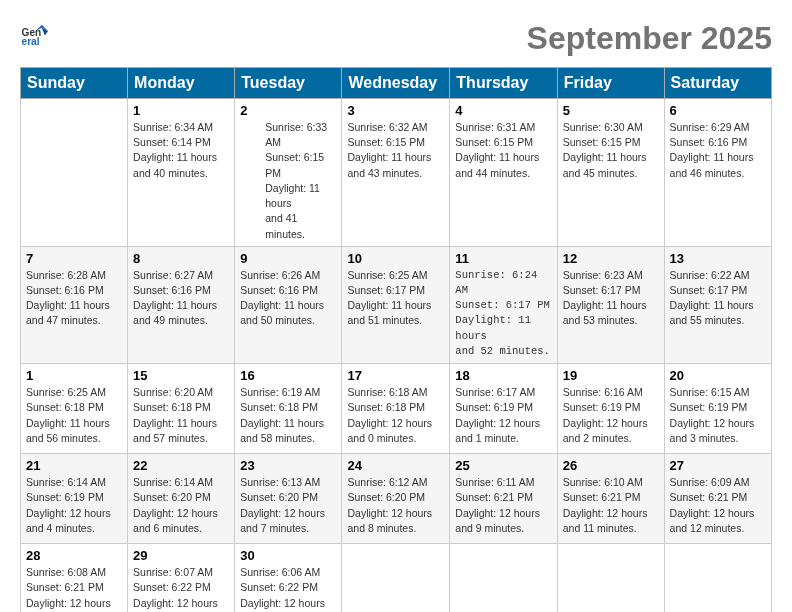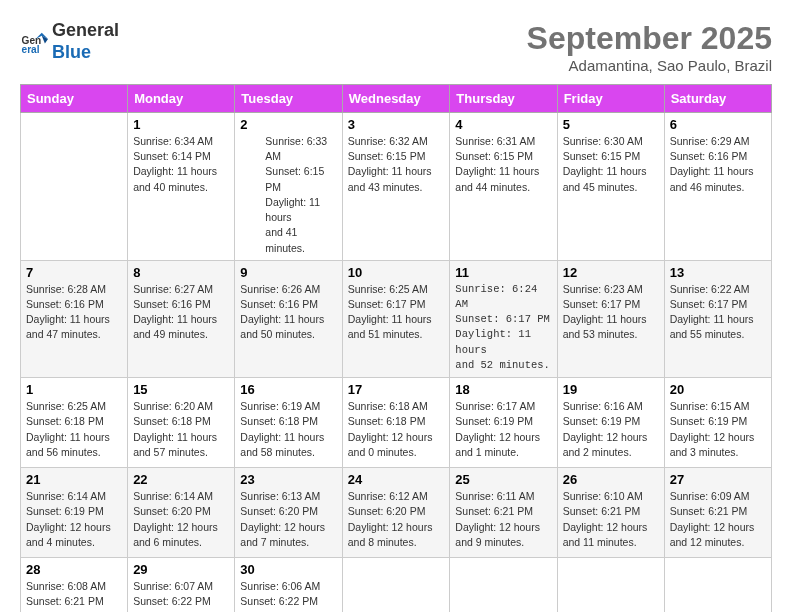--- a/index.html
+++ b/index.html
@@ -42,25 +42,25 @@
     .subtitle {
       font-size: 15px;
       color: #555;
     }
     table {
       width: 100%;
       border-collapse: collapse;
       font-size: 11px;
     }
     thead tr th {
-      background-color: #d946ef;
+      background-color: #0369a1;
       color: #fff;
       text-align: left;
       padding: 6px 6px;
-      font-size: 13px;
+      font-size: 16px;
       font-weight: bold;
       border: 1px solid #aaa;
     }
     tbody tr td {
       border: 1px solid #ccc;
       vertical-align: top;
       padding: 4px 5px;
       width: 108px;
       min-height: 80px;
       height: 90px;
@@ -88,28 +88,23 @@
 <body>
 
 <div class="header">
   <div class="logo">
     <svg class="logo-icon" viewBox="0 0 36 36">
       <text x="2" y="20" font-size="13" font-weight="bold" fill="#333">Gen</text>
       <text x="2" y="32" font-size="13" font-weight="bold" fill="#1a6bb5">eral</text>
       <polygon points="28,6 36,14 28,10 20,14" fill="#1a6bb5"></polygon>
       <polygon points="28,10 36,14 32,20" fill="#0d4a8a"></polygon>
     </svg>
-    <div class="logo-text">
-      <div>General</div>
-      <div style="color:#1a6bb5">Blue</div>
-    </div>
   </div>
   <div class="title-block">
     <div class="month-title">September 2025</div>
-    <div class="subtitle">Adamantina, Sao Paulo, Brazil</div>
   </div>
 </div>
 
 <table>
   <thead>
     <tr>
     <th>Sunday</th>
         <th>Monday</th>
         <th>Tuesday</th>
         <th>Wednesday</th>

